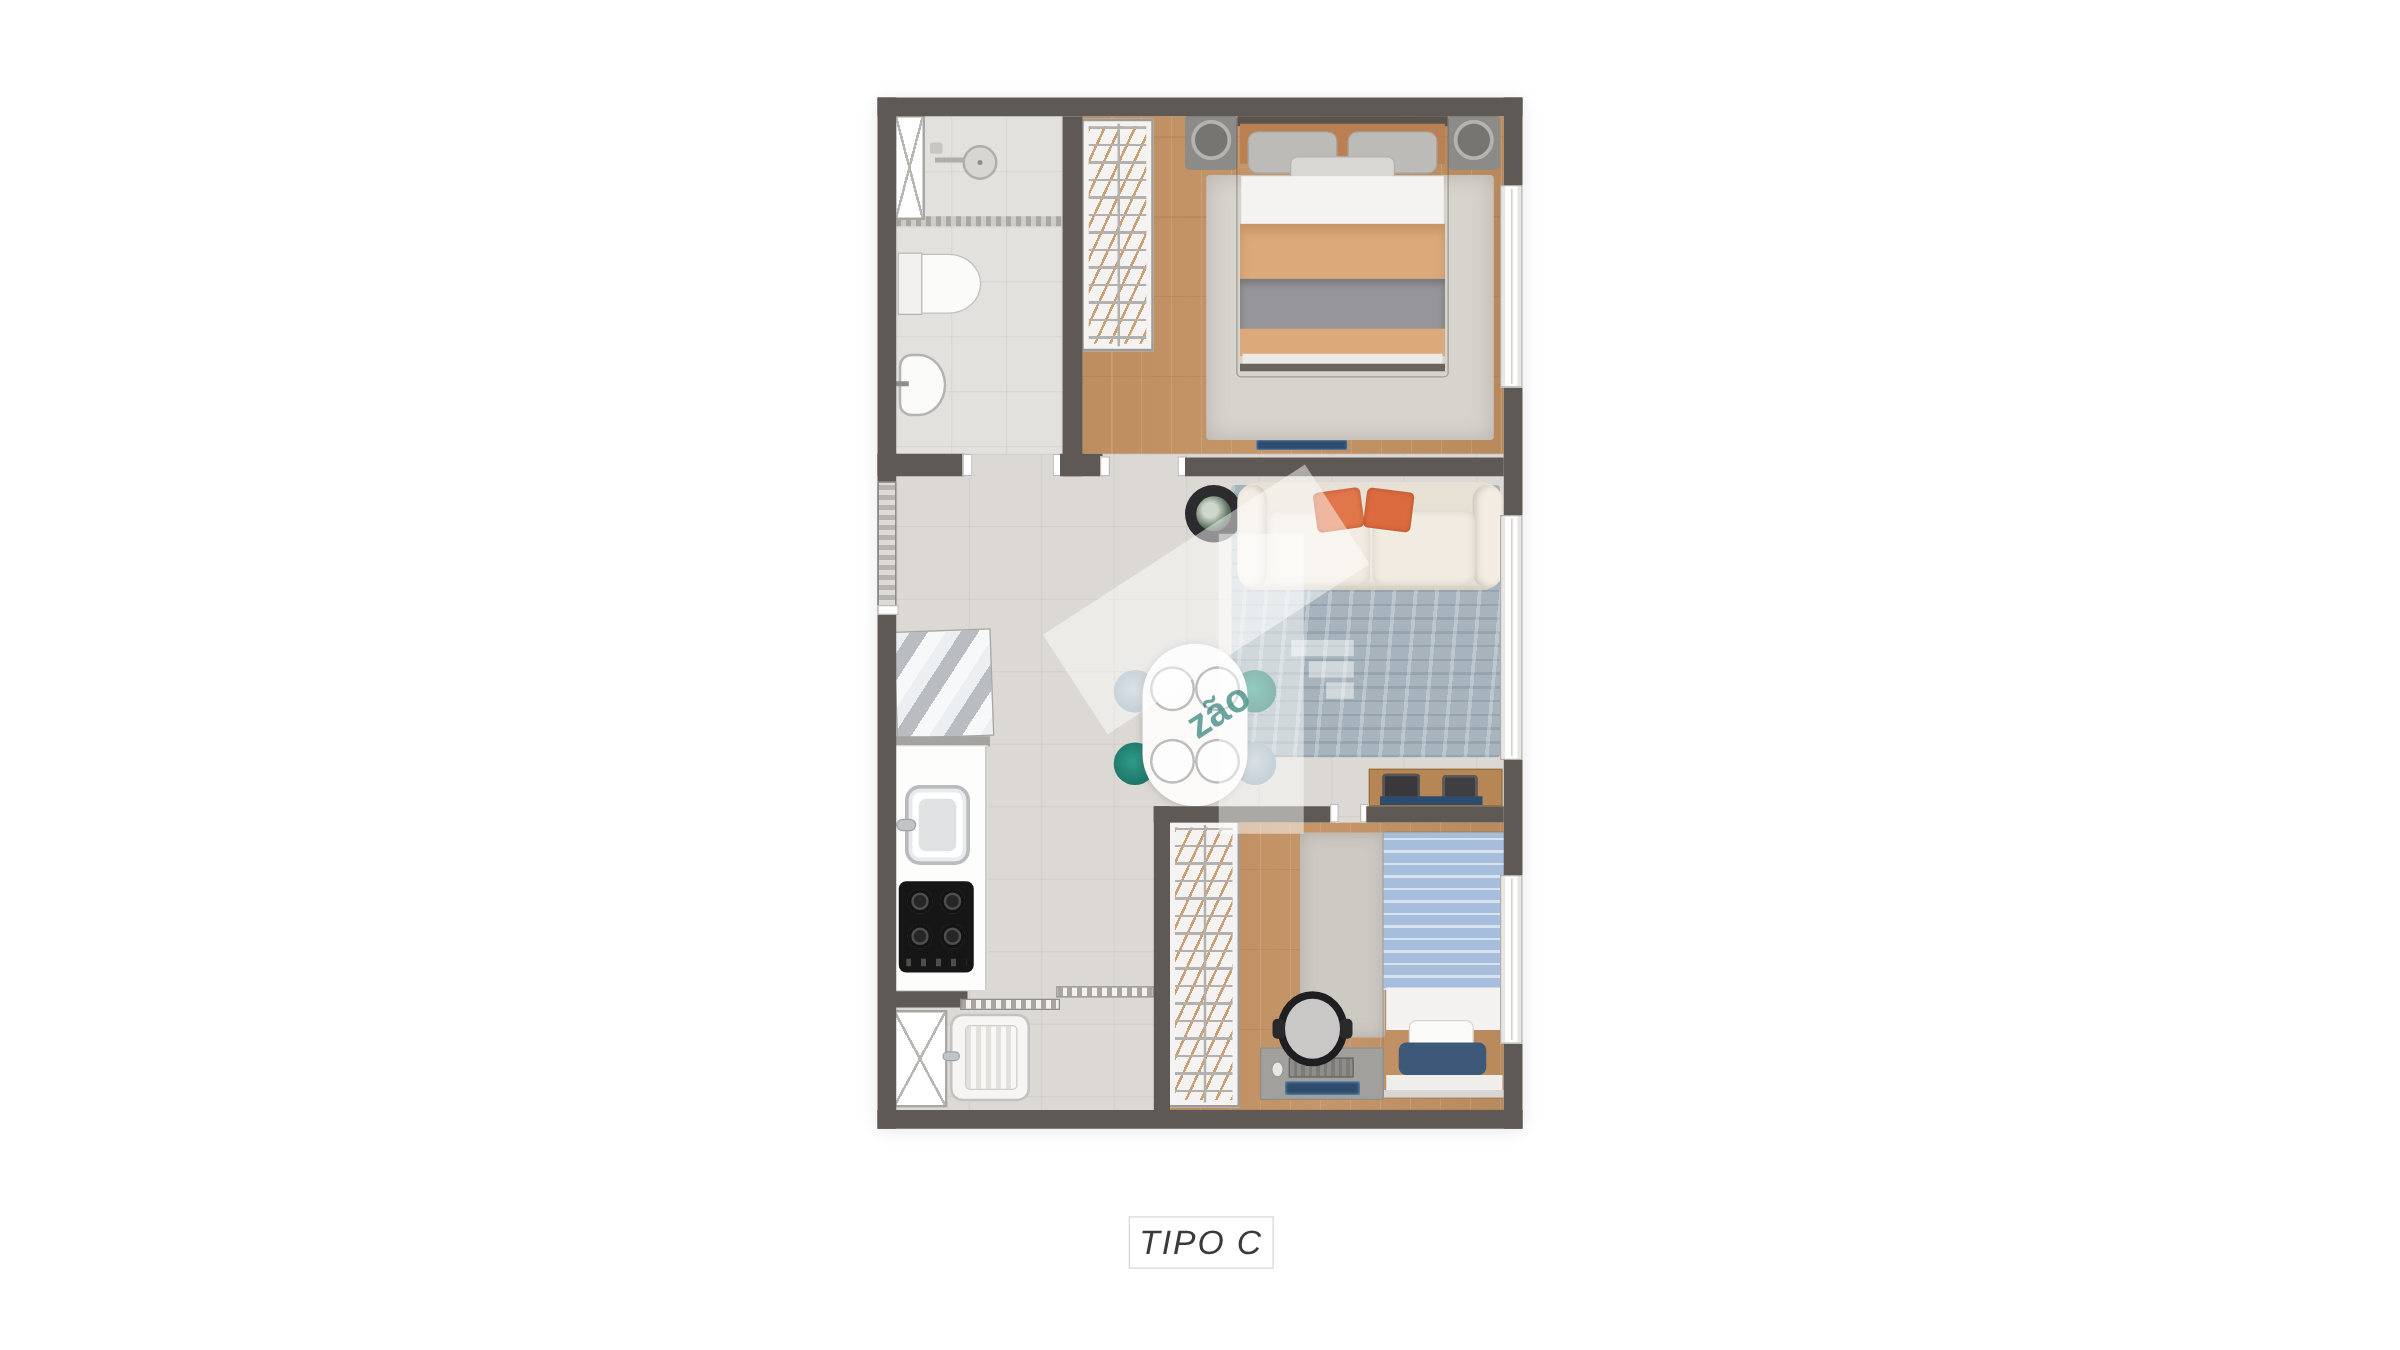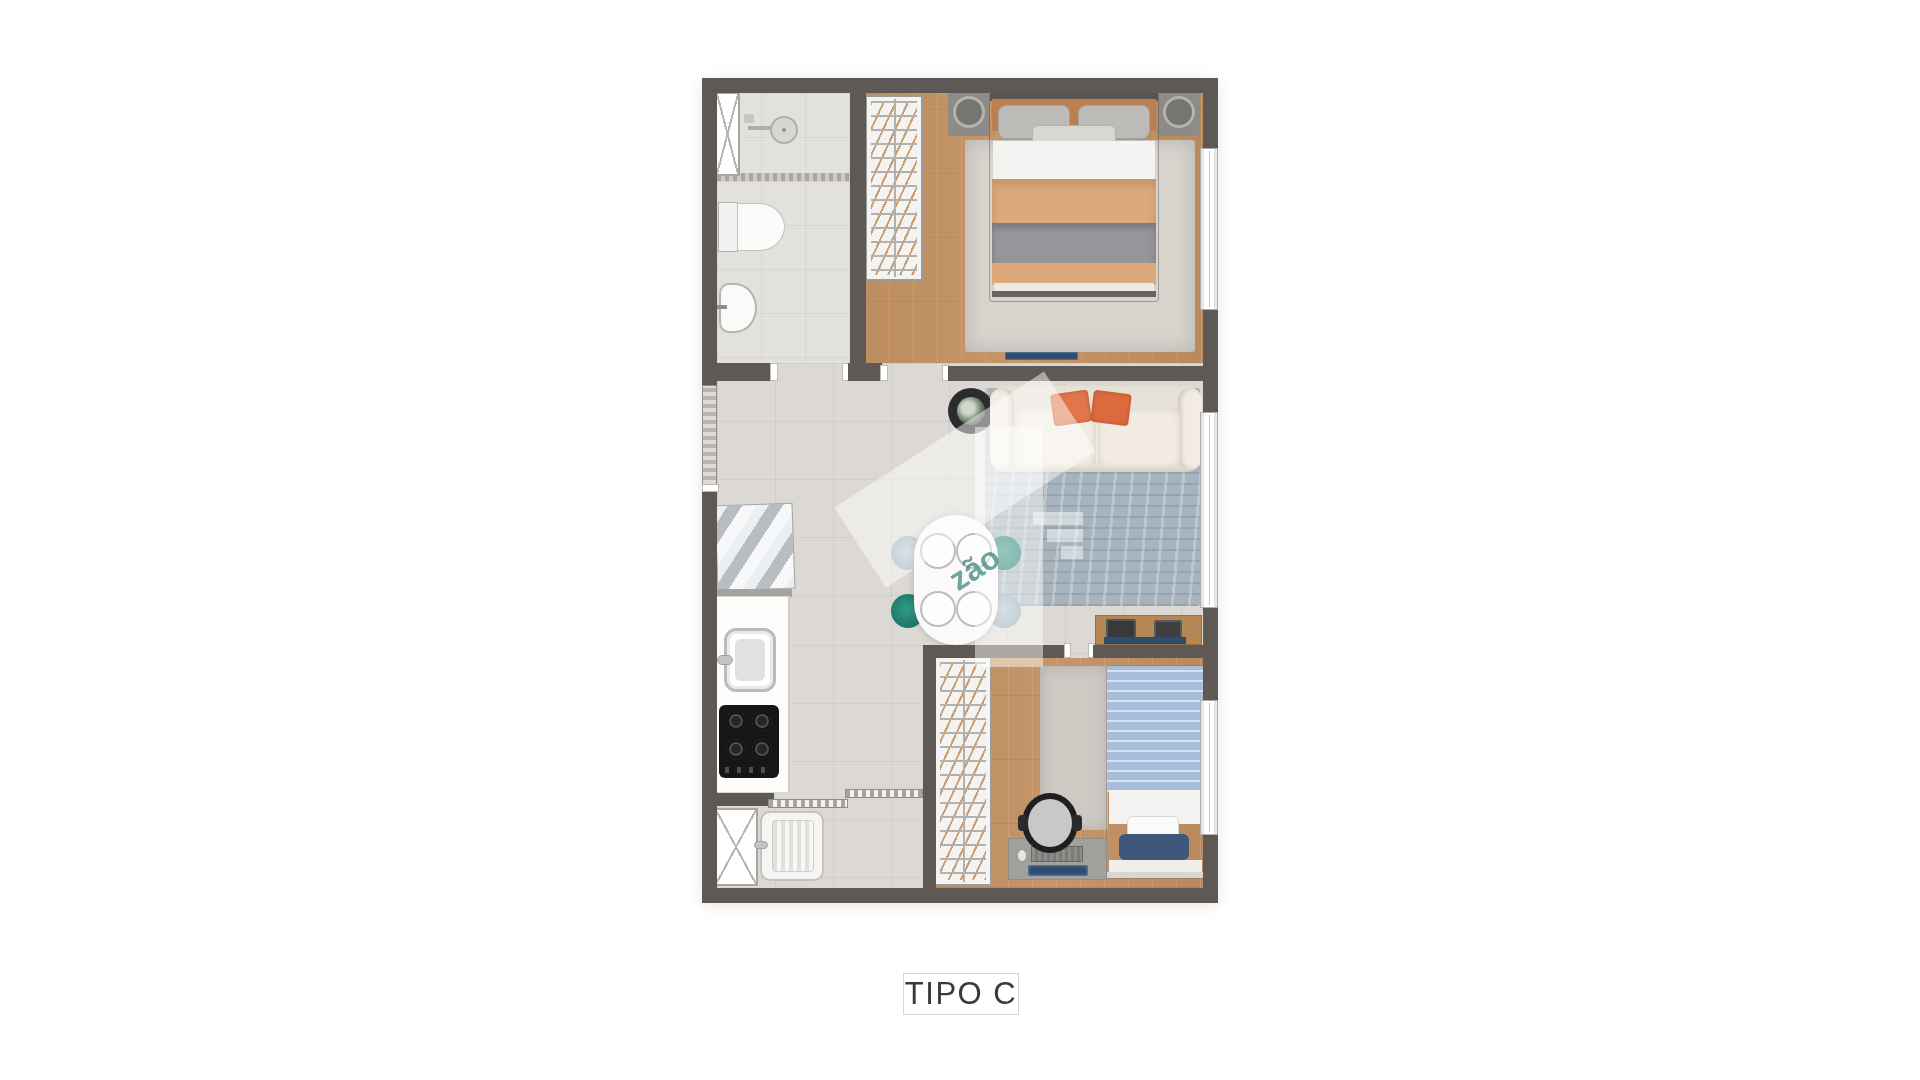--- a/index.html
+++ b/index.html
@@ -16,21 +16,21 @@
   .wardrobe::before{content:"";position:absolute;inset:4px;background-image:repeating-linear-gradient(180deg,#b3b1ae 0 2px,transparent 2px 14px),repeating-linear-gradient(115deg,rgba(193,146,94,.85) 0 2px,transparent 2px 11px);}
   .wardrobe::after{content:"";position:absolute;top:2px;bottom:2px;left:50%;width:2px;background:#b3b1ae;}
   .xpanel{background:#fff;border:2px solid #a8a6a3;background-image:linear-gradient(to top right,transparent calc(50% - 1px),#b8b6b3 calc(50% - 1px) calc(50% + 1px),transparent calc(50% + 1px)),linear-gradient(to bottom right,transparent calc(50% - 1px),#b8b6b3 calc(50% - 1px) calc(50% + 1px),transparent calc(50% + 1px));}
   .dots{background-image:repeating-linear-gradient(90deg,#a8a5a1 0 4px,#f2f1ef 4px 8px);border:1px solid #8f8d8a;}
   .jamb{background:#fff;border:1px solid #bdbbb8;}
   .ghost{border-radius:50%;border:2px solid rgba(185,185,185,.95);background:rgba(255,255,255,.6);}
   .tealchair{border-radius:50%;}
   .rug{border-radius:3px;}
   .burner{border-radius:50%;background:#262626;box-shadow:inset 0 0 0 3px #141414,inset 0 0 0 5px #4e4e4e;}
   #label-box{position:absolute;left:903px;top:973px;width:114px;height:40px;background:#fff;border:1px solid #d7d7d7;display:flex;align-items:center;justify-content:center;}
-  #label-box span{font-size:31px;letter-spacing:1.5px;color:var(--label_text,#3a3a3a);}
+  #label-box span{font-size:27px;letter-spacing:1.5px;color:var(--label_text,#3a3a3a);font-style:italic;}
   #watermark{position:absolute;left:850px;top:372px;width:255px;height:300px;pointer-events:none;}
   #watermark div{position:absolute;}
   .wm-band{background:rgba(255,255,255,.48);}
   #wm-text{left:98px;top:178px;transform:rotate(-33deg);font-size:32px;font-weight:bold;color:var(--wm_teal,#2f8077);opacity:.7;}
 </style>
 </head>
 <body>
 
 <div id="canvas">
 

